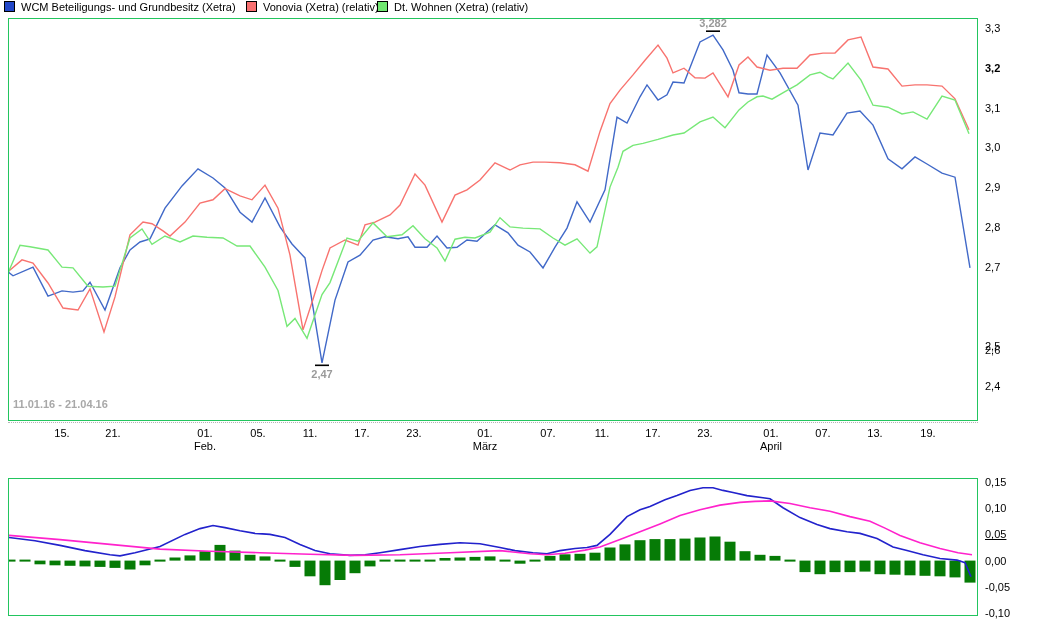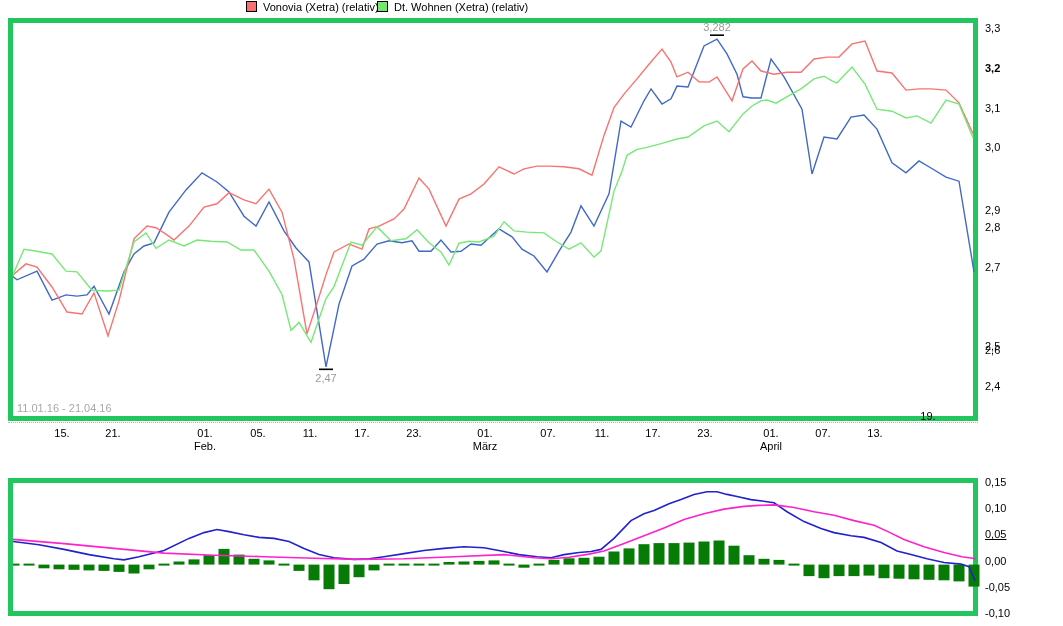--- a/index.html
+++ b/index.html
@@ -2,34 +2,35 @@
 <html><head>
 <meta charset="utf-8">
 <style>
   html,body{margin:0;padding:0;background:#fff;}
   .stage{position:relative;width:1063px;height:626px;background:#fff;
          font-family:"Liberation Sans",sans-serif;font-size:11px;color:#000;overflow:hidden;}
   .legend{position:absolute;left:0;top:0;width:1063px;height:16px;}
   .legend .item{position:absolute;top:1px;white-space:nowrap;}
   .legend .sw{display:inline-block;width:9px;height:9px;border:1px solid #000;
               vertical-align:-1px;margin-right:6px;}
-  .panel{position:absolute;border:5px solid #22c55e;background:#fff;box-sizing:border-box;}
+  .panel{position:absolute;border:1px solid #22c55e;background:#fff;box-sizing:border-box;font-weight:bold;}
   .panel svg{position:absolute;left:0;top:0;}
   #price-panel{left:8px;top:18px;width:970px;height:403px;}
   #macd-panel{left:8px;top:478px;width:970px;height:138px;}
   .range-label{position:absolute;left:12px;top:397px;color:#a8a8a8;}
   .tick-row{position:absolute;left:8px;top:422px;width:970px;height:0;border-top:1px dotted #b5b5b5;}
   .xlab{position:absolute;transform:translateX(-50%);text-align:center;line-height:13px;white-space:nowrap;}
   .ylab{position:absolute;white-space:nowrap;}
 </style>
 </head>
 <body>
 
 <div class="stage">
   <div class="legend" id="top-legend">
+      <span class="item" style="left: 4px;"><span class="sw" style="background: rgb(34, 71, 200);"></span><span>WCM Beteiligungs- und Grundbesitz (Xetra)</span></span>
       <span class="item" style="left: 246px;"><span class="sw" style="background: rgb(248, 112, 112);"></span><span>Vonovia (Xetra) (relativ)</span></span>
       <span class="item" style="left: 377px;"><span class="sw" style="background: rgb(112, 232, 112);"></span><span>Dt. Wohnen (Xetra) (relativ)</span></span>
     </div>
 
   <div class="panel" id="price-panel">
     <svg id="price-svg" width="968" height="401">
         <polyline points="-1.0,252.8 4.0,256.8 24.0,248.1 39.0,277.1 53.0,271.9 64.0,273.1 74.0,271.9 81.0,263.2 96.0,291.0 111.0,248.9 121.0,231.0 131.0,223.0 141.0,219.8 156.0,189.2 173.0,166.9 189.0,149.8 204.0,159.0 216.0,168.9 231.0,193.2 243.0,203.1 256.0,178.9 271.0,207.9 283.0,225.0 296.0,238.9 313.0,343.9 326.0,281.1 339.0,242.9 351.0,236.1 364.0,221.0 376.0,217.8 389.0,219.8 399.0,217.8 406.0,228.2 418.0,228.2 428.0,217.0 438.0,229.0 448.0,228.2 458.0,221.0 468.0,222.2 478.0,213.1 486.0,205.9 499.0,213.9 509.0,226.2 521.0,233.0 534.0,248.9 546.0,228.2 558.0,209.1 568.0,182.8 581.0,203.1 596.0,170.9 608.0,98.1 618.0,104.1 631.0,77.8 638.0,65.9 649.0,81.0 658.0,75.8 664.0,63.1 675.0,63.9 691.0,22.9 704.0,16.2 714.0,30.9 724.0,51.2 730.0,73.8 739.0,75.0 748.0,75.0 758.0,36.0 771.0,53.9 789.0,86.2 799.0,151.0 811.0,114.0 824.0,116.0 838.0,94.1 851.0,92.1 864.0,106.1 879.0,139.9 893.0,149.8 906.0,137.9 918.0,145.0 933.0,154.2 946.0,158.2 961.0,248.9" fill="none" stroke="#4169c8" stroke-width="1.4"></polyline>
         <polyline points="-1.0,252.8 13.0,240.9 24.0,244.1 39.0,264.0 54.0,289.0 69.0,291.0 81.0,269.9 95.0,312.9 106.0,277.9 121.0,215.8 134.0,203.1 143.0,204.7 154.0,211.9 161.0,217.0 176.0,203.1 191.0,184.0 204.0,180.8 216.0,169.7 231.0,176.9 243.0,180.8 256.0,166.1 269.0,189.2 281.0,236.1 294.0,310.9 304.0,280.3 313.0,251.6 321.0,229.0 336.0,221.0 349.0,226.2 356.0,205.9 366.0,203.1 381.0,196.0 391.0,186.0 406.0,155.0 416.0,166.1 433.0,203.1 446.0,176.1 458.0,170.9 471.0,161.0 486.0,143.8 501.0,151.0 511.0,145.8 524.0,143.1 536.0,143.1 551.0,143.8 566.0,145.8 579.0,152.2 591.0,112.4 601.0,84.6 611.0,71.1 624.0,55.9 636.0,41.2 649.0,26.1 658.0,39.2 664.0,53.9 675.0,49.2 686.0,58.7 696.0,59.1 704.0,53.9 719.0,77.8 730.0,46.0 739.0,38.0 748.0,48.0 761.0,51.2 774.0,49.2 788.0,49.2 801.0,36.0 814.0,34.1 826.0,34.1 839.0,20.9 852.0,18.1 864.0,48.0 879.0,50.0 893.0,67.1 906.0,65.9 918.0,65.9 933.0,67.1 946.0,79.8 960.0,110.8" fill="none" stroke="#f8736f" stroke-width="1.4"></polyline>
         <polyline points="-1.0,254.0 11.0,226.2 21.0,227.8 39.0,231.0 53.0,248.1 64.0,248.9 79.0,267.2 94.0,268.0 106.0,267.2 121.0,219.0 133.0,209.9 143.0,225.4 156.0,217.0 171.0,223.0 184.0,217.0 198.0,218.2 214.0,219.0 228.0,227.0 241.0,227.0 256.0,248.1 269.0,271.5 278.0,307.3 286.0,299.4 298.0,319.3 313.0,275.5 321.0,263.6 338.0,219.0 349.0,222.2 364.0,203.9 378.0,217.8 393.0,215.8 404.0,206.7 416.0,219.8 428.0,229.0 436.0,242.1 446.0,220.2 456.0,218.2 466.0,219.0 481.0,213.1 491.0,198.7 501.0,207.9 514.0,209.1 531.0,209.9 544.0,219.0 556.0,226.2 568.0,219.8 581.0,234.1 588.0,227.8 601.0,168.1 609.0,148.2 614.0,132.3 624.0,126.3 634.0,124.4 649.0,120.4 664.0,116.0 675.0,114.0 691.0,102.9 704.0,98.1 716.0,108.8 730.0,90.9 739.0,83.0 748.0,77.8 754.0,77.0 763.0,80.2 776.0,72.6 788.0,65.9 801.0,55.9 811.0,53.2 819.0,57.9 824.0,59.9 839.0,44.0 852.0,61.1 864.0,86.2 879.0,88.2 893.0,94.9 904.0,92.9 918.0,100.1 933.0,77.0 946.0,81.0 960.0,114.8" fill="none" stroke="#77e877" stroke-width="1.4"></polyline>
         <line x1="697" y1="12.182240000000004" x2="711" y2="12.182240000000004" stroke="#000" stroke-width="1.6"></line>
@@ -50,28 +51,28 @@
       <div class="xlab" style="left: 362px; top: 427px;">17.</div>
       <div class="xlab" style="left: 414px; top: 427px;">23.</div>
       <div class="xlab" style="left: 485px; top: 427px;">01.<div>März</div></div>
       <div class="xlab" style="left: 548px; top: 427px;">07.</div>
       <div class="xlab" style="left: 602px; top: 427px;">11.</div>
       <div class="xlab" style="left: 653px; top: 427px;">17.</div>
       <div class="xlab" style="left: 705px; top: 427px;">23.</div>
       <div class="xlab" style="left: 771px; top: 427px;">01.<div>April</div></div>
       <div class="xlab" style="left: 823px; top: 427px;">07.</div>
       <div class="xlab" style="left: 875px; top: 427px;">13.</div>
-      <div class="xlab" style="left: 928px; top: 410px; text-align: center;">19.</div>
+      <div class="xlab" style="left: 928px; top: 427px; text-align: center;">19.</div>
     </div>
   <div id="price-yaxis">
       <div class="ylab" style="left: 985px; top: 22px;">3,3</div>
       <div class="ylab" style="left: 985px; top: 61.778px; font-weight: bold;">3,2</div>
       <div class="ylab" style="left: 985px; top: 101.556px;">3,1</div>
       <div class="ylab" style="left: 985px; top: 141.334px;">3,0</div>
-      <div class="ylab" style="left: 985px; top: 181.112px; margin-top: 23px;">2,9</div>
+      <div class="ylab" style="left: 985px; top: 181.112px;">2,9</div>
       <div class="ylab" style="left: 985px; top: 220.89px; text-align: right;">2,8</div>
       <div class="ylab" style="left: 985px; top: 260.668px;">2,7</div>
       <div class="ylab" style="left: 985px; top: 300.446px; margin-top: 44px;">2,6</div>
       <div class="ylab" style="left: 985px; top: 340.224px;">2,5</div>
       <div class="ylab" style="left: 985px; top: 380.002px;">2,4</div>
     </div>
 
 
   <div class="panel" id="macd-panel">
     <svg id="macd-svg" width="968" height="136">

